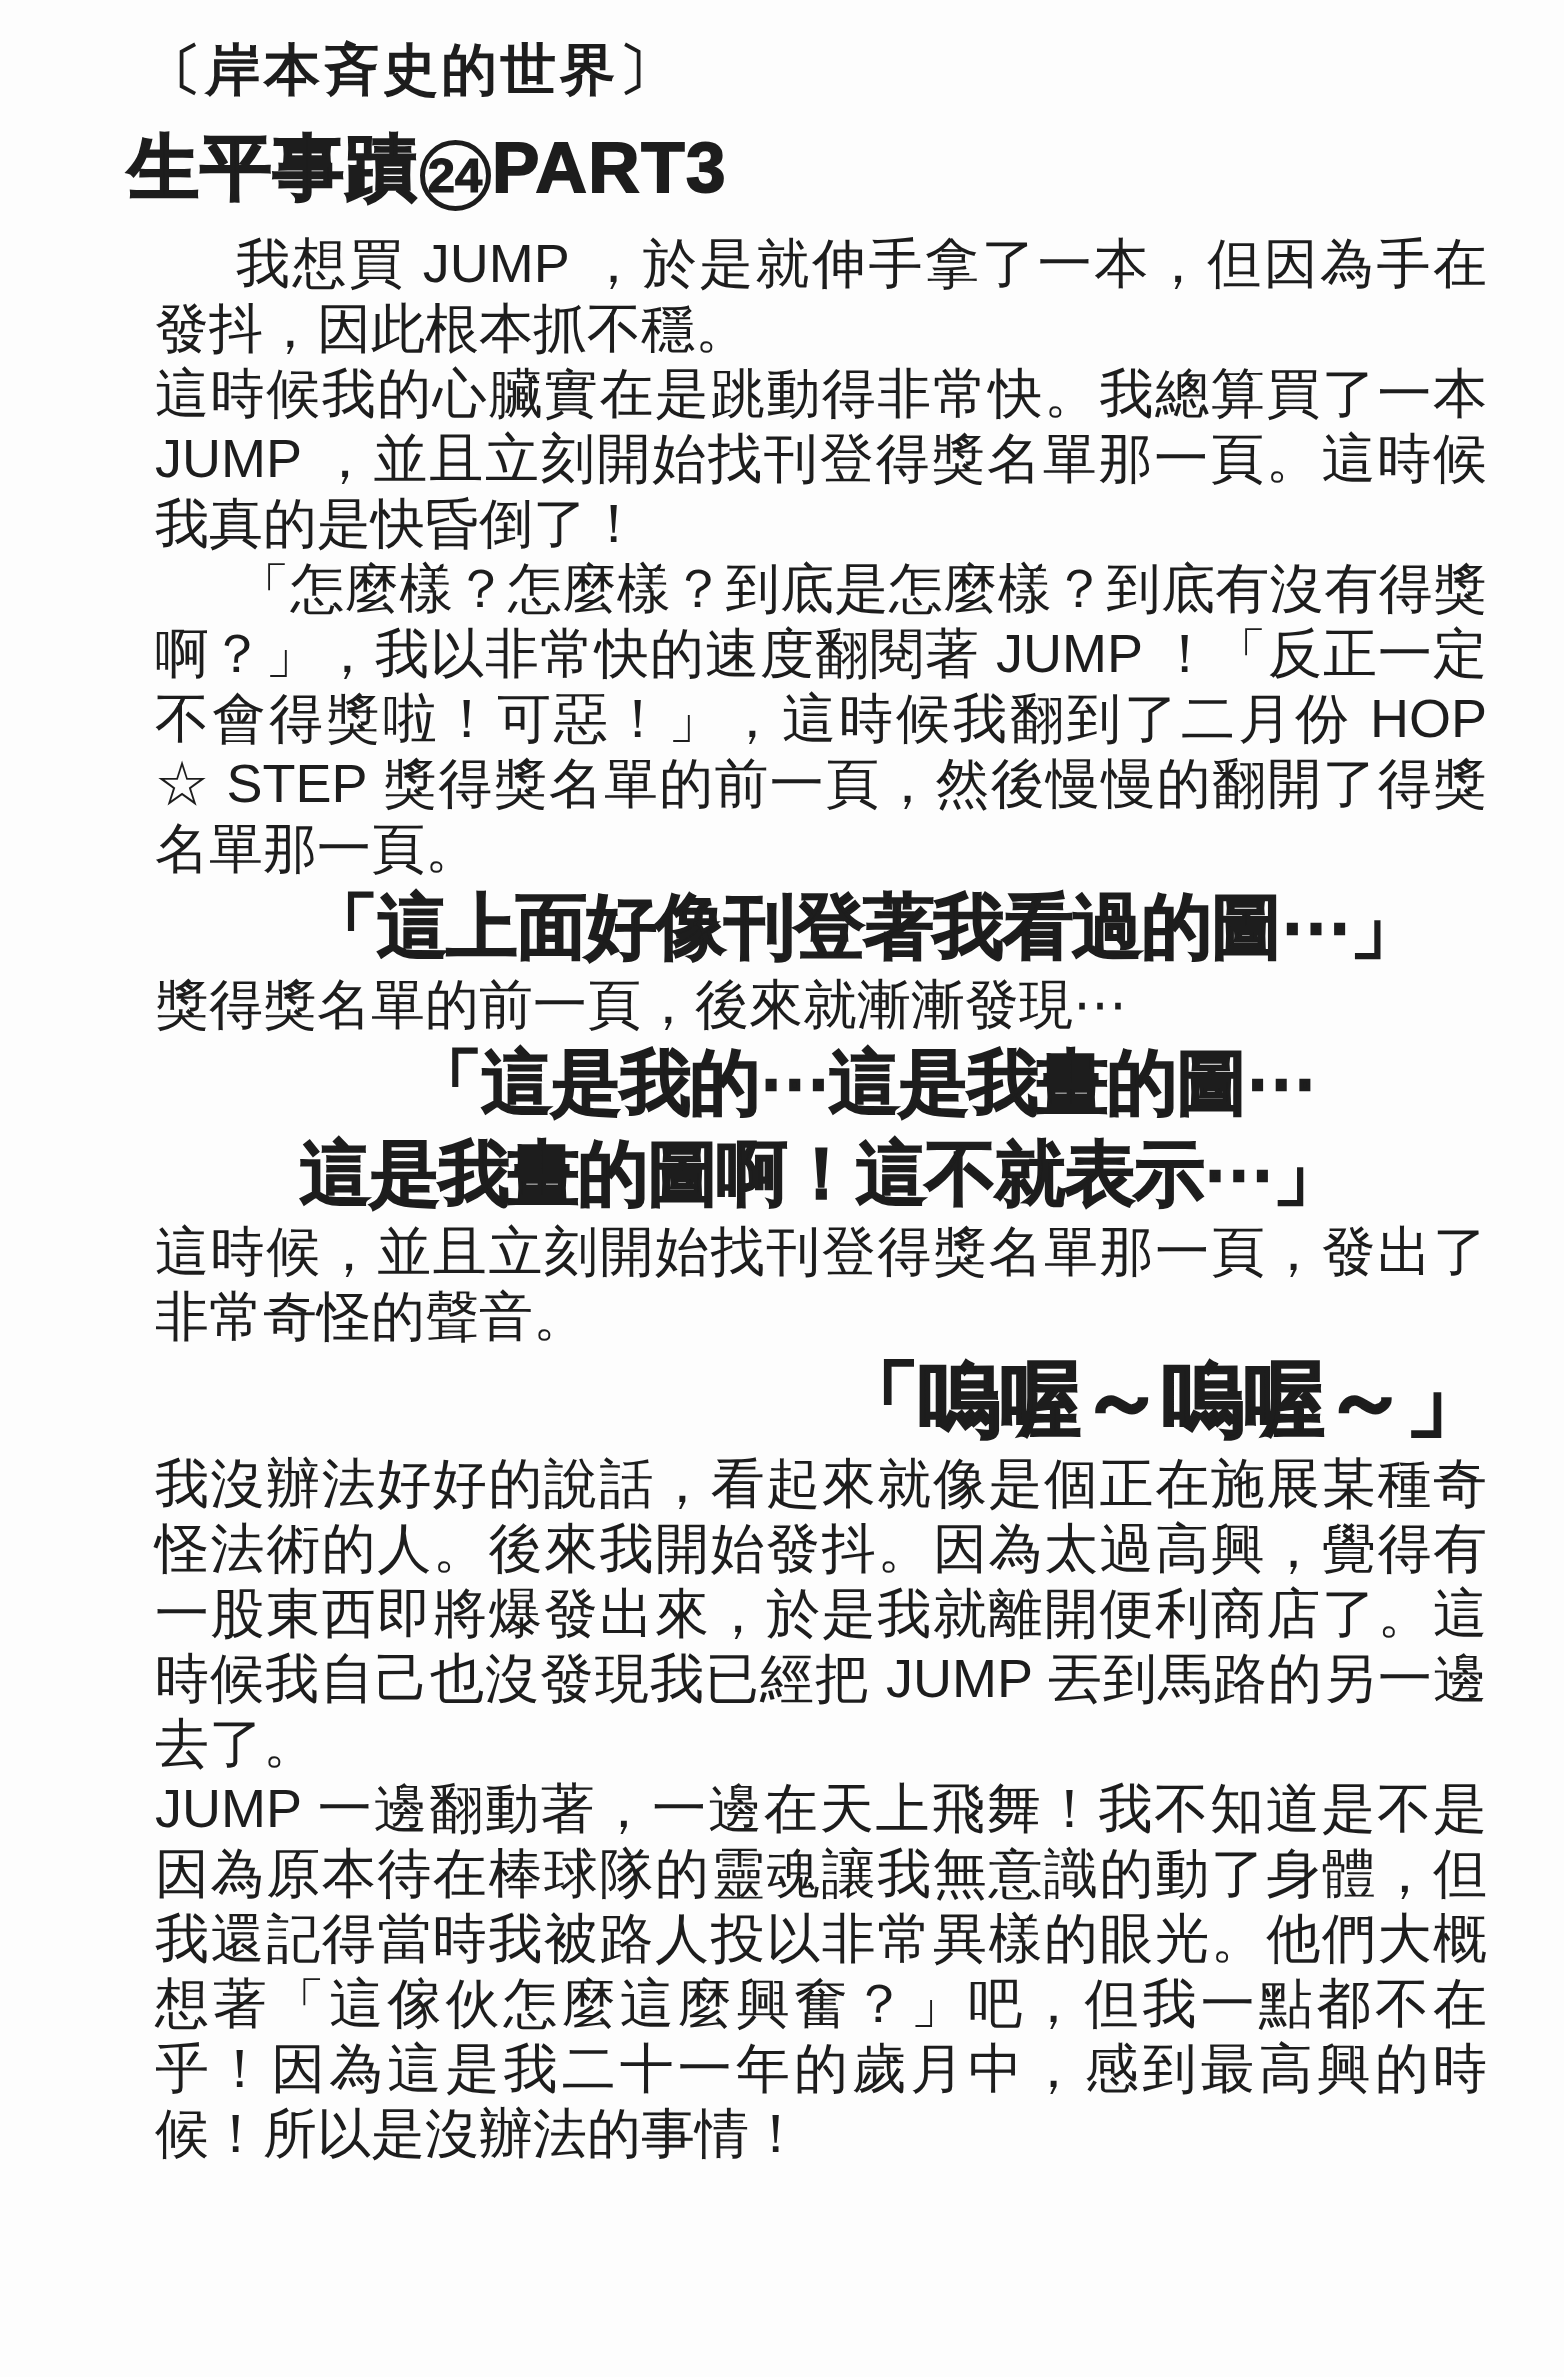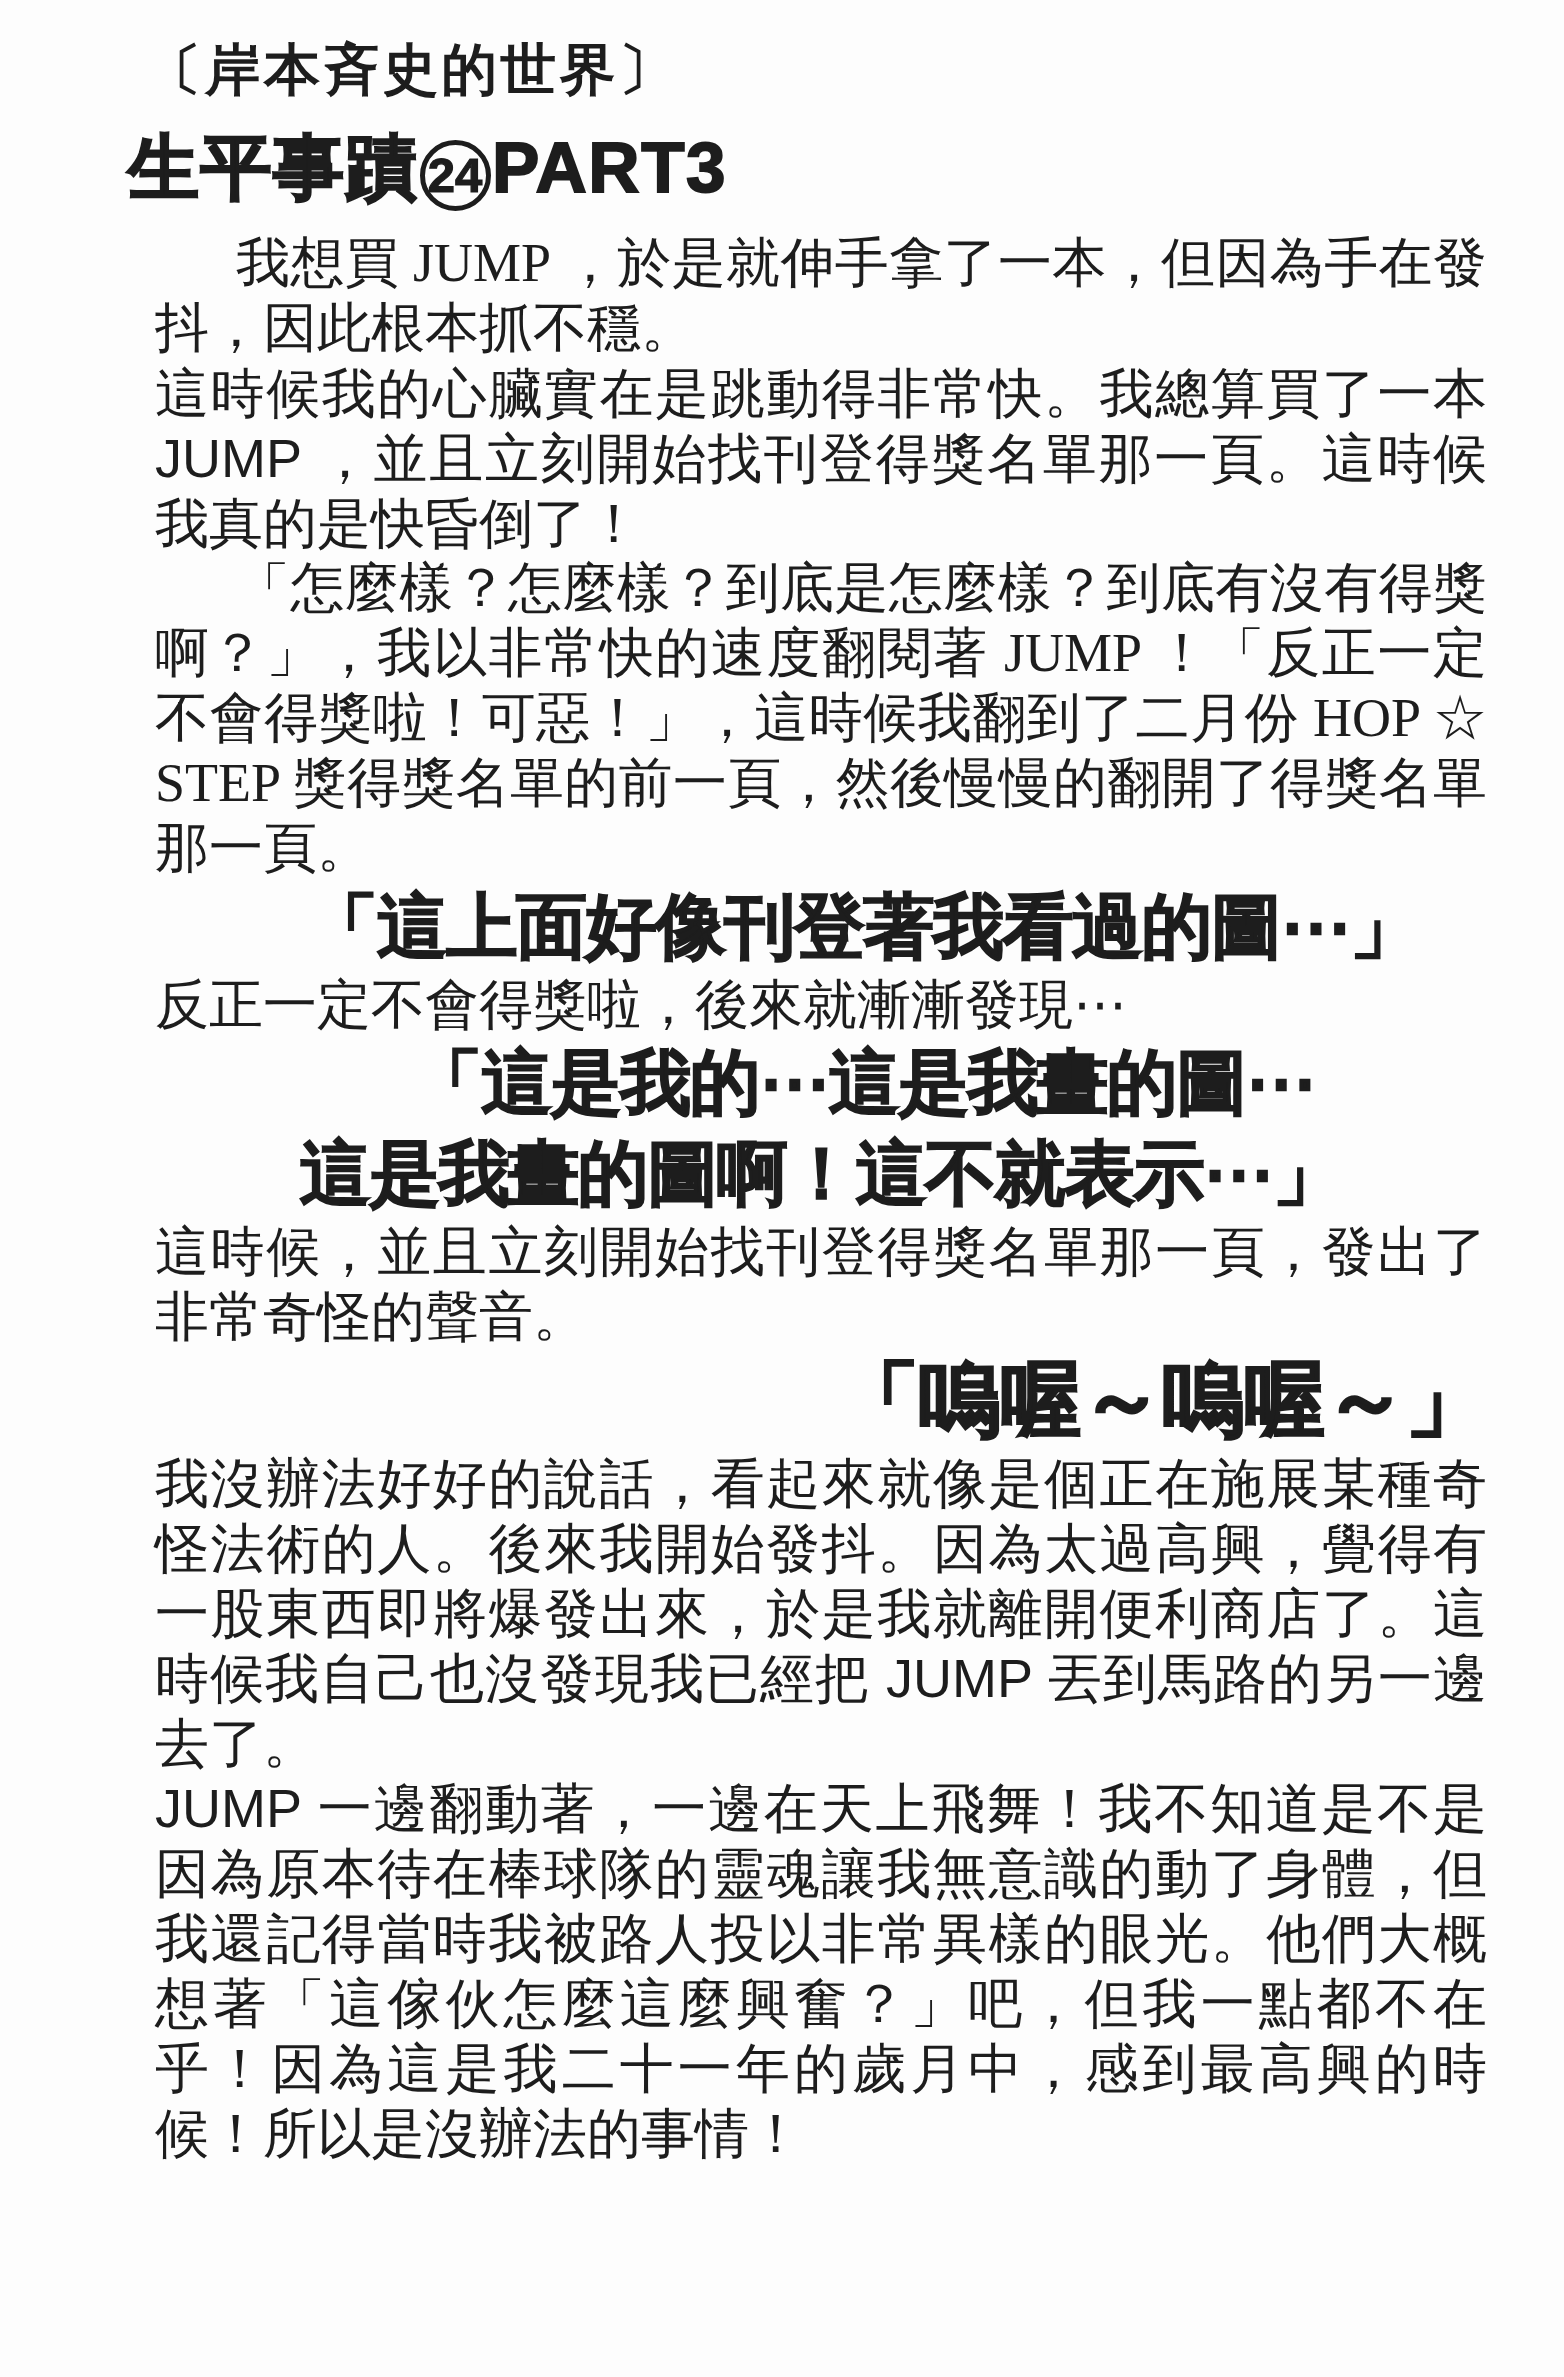--- a/index.html
+++ b/index.html
@@ -53,21 +53,21 @@
   }
   .content { margin-top: 20px; }
   .para {
     margin: 0;
     font-size: 54px;
     line-height: 65px;
     text-align: justify;
     text-justify: inter-character;
     letter-spacing: 0px;
   }
-  .para.indent { text-indent: 1.5em; font-family: Liberation Serif, serif; }
+  .para.indent { text-indent: 1.5em; }
   .quote-big {
     margin: 0;
     font-size: 71px;
     line-height: 91px;
     font-weight: 900;
     white-space: nowrap;
     letter-spacing: -1.5px;
     -webkit-text-stroke: 1.5px currentColor;
     text-align: center;
   }
@@ -95,21 +95,21 @@
     <span>生平事蹟</span>
       <span class="circle-num">24</span>
       <span>PART3</span>
   </h1>
 
   <div class="content" id="essay-body">
       <p class="para indent">我想買 JUMP ，於是就伸手拿了一本，但因為手在發抖，因此根本抓不穩。</p>
       <p class="para">這時候我的心臟實在是跳動得非常快。我總算買了一本 JUMP ，並且立刻開始找刊登得獎名單那一頁。這時候我真的是快昏倒了！</p>
       <p class="para indent">「怎麼樣？怎麼樣？到底是怎麼樣？到底有沒有得獎啊？」，我以非常快的速度翻閱著 JUMP ！「反正一定不會得獎啦！可惡！」，這時候我翻到了二月份 HOP ☆ STEP 獎得獎名單的前一頁，然後慢慢的翻開了得獎名單那一頁。</p>
       <p class="quote-big indent">「這上面好像刊登著我看過的圖⋯」</p>
-      <p class="para">反正一定不會得獎啦，後來就漸漸發現⋯</p>
+      <p class="para">獎得獎名單的前一頁，後來就漸漸發現⋯</p>
       <p class="quote-big indent">「這是我的⋯這是我畫的圖⋯</p>
       <p class="quote-big">這是我畫的圖啊！這不就表示⋯」</p>
       <p class="para">這時候，並且立刻開始找刊登得獎名單那一頁，發出了非常奇怪的聲音。</p>
       <p class="quote-huge indent">「嗚喔～嗚喔～」</p>
       <p class="para">我沒辦法好好的說話，看起來就像是個正在施展某種奇怪法術的人。後來我開始發抖。因為太過高興，覺得有一股東西即將爆發出來，於是我就離開便利商店了。這時候我自己也沒發現我已經把 JUMP 丟到馬路的另一邊去了。</p>
       <p class="para">JUMP 一邊翻動著，一邊在天上飛舞！我不知道是不是因為原本待在棒球隊的靈魂讓我無意識的動了身體，但我還記得當時我被路人投以非常異樣的眼光。他們大概想著「這傢伙怎麼這麼興奮？」吧，但我一點都不在乎！因為這是我二十一年的歲月中，感到最高興的時候！所以是沒辦法的事情！</p>
     </div>
 
 </div>
 

